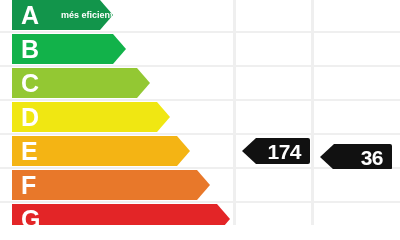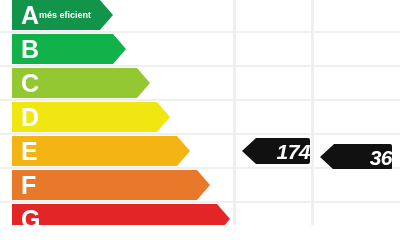--- a/index.html
+++ b/index.html
@@ -35,35 +35,35 @@
     color:#ffffff;
     -webkit-clip-path:polygon(0 0, calc(100% - 13px) 0, 100% 50%, calc(100% - 13px) 100%, 0 100%);
     clip-path:polygon(0 0, calc(100% - 13px) 0, 100% 50%, calc(100% - 13px) 100%, 0 100%);
   }
   .band .letter{
     font-size:25px;font-weight:bold;line-height:1;
     margin-left:9px;
     letter-spacing:0;
   }
   .band .note{
-    font-size:9px;font-weight:bold;margin-left:0;white-space:nowrap;
+    font-size:9px;font-weight:bold;margin-left:22px;white-space:nowrap;
   }
 
   
   .badge{
     position:absolute;height:26px;
     background:#111111;color:#ffffff;
     display:flex;align-items:center;justify-content:flex-end;
     -webkit-clip-path:polygon(14px 0, 100% 0, 100% 100%, 14px 100%, 0 50%);
     clip-path:polygon(14px 0, 100% 0, 100% 100%, 14px 100%, 0 50%);
     border-radius:2px;
   }
   .badge span{
     font-size:21px;font-weight:bold;line-height:1;
-    letter-spacing:-0.5px;font-style:italic;
+    padding-right:9px;letter-spacing:-0.5px;
   }
 </style>
 </head>
 <body>
 
 <div id="label">
     <div class="row" style="top: -2px;">
       <div class="cell c0"></div>
       <div class="cell c1"></div>
       <div class="cell c2"></div>

